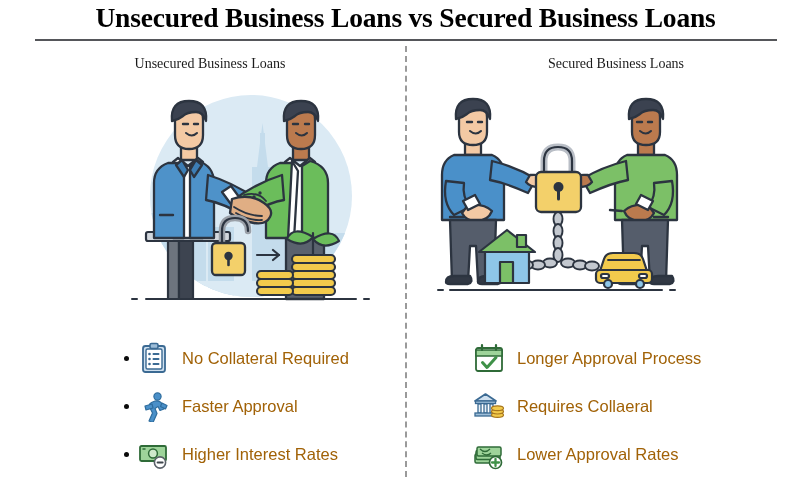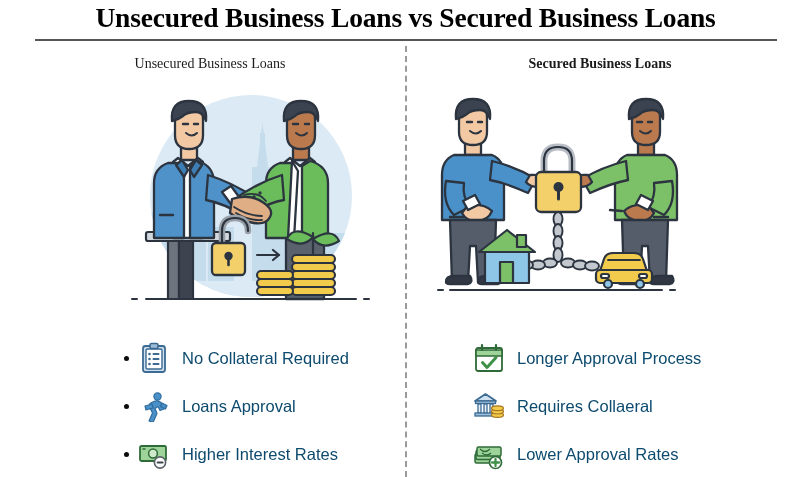--- a/index.html
+++ b/index.html
@@ -50,21 +50,21 @@
     position: absolute;
     top: 56px;
     font-family: "Liberation Serif", serif;
     font-weight: normal;
     font-size: 14px;
     color: #1b1b1b;
     text-align: center;
     white-space: nowrap;
   }
   .col-header.left  { left: 30px;  width: 360px; }
-  .col-header.right { left: 420px; width: 360px; font-weight: bold; }
+  .col-header.right { left: 436px; width: 360px; }
 
   
   .divider {
     position: absolute;
     left: 405px;
     top: 46px;
     width: 0;
     height: 431px;
     border-left: 2px dashed #9a9a9a;
   }
@@ -110,21 +110,21 @@
     height: 36px;
     margin-left: 4px;
     margin-right: 10px;
     display: flex;
     align-items: center;
     justify-content: center;
   }
   .blabel {
     font-family: "Liberation Sans", sans-serif;
     font-size: 16.5px;
-    color: #0c4a6e;
+    color: #a16207;
     white-space: nowrap;
   }
 </style>
 </head>
 <body>
 
 <div class="page">
 
   <div class="title">Unsecured Business Loans vs Secured Business Loans</div>
   <div class="title-rule"></div>
@@ -409,21 +409,21 @@
       <span class="bicon">
         <svg width="32" height="32" viewBox="0 0 32 32">
           <g fill="#4a90c9" stroke="#2f6d9e" stroke-width="1.2" stroke-linejoin="round" stroke-linecap="round">
             <circle cx="19.5" cy="6.5" r="3.6"></circle>
             <path d="M17 11 q5 -1 7 3 l2 5 -4 1.5 -2 -4 -3 2 2 5 -4 9 -4 -1.5 3.5 -8 -3 -6 q-1 -3 2 -4.5 z"></path>
             <path d="M14 14 l-7 2 1 4 7 -2 z"></path>
             <path d="M24 13 l5 2.5 -1.5 3.5 -5 -2.5 z"></path>
           </g>
         </svg>
       </span>
-      <span class="blabel">Loans Approval</span>
+      <span class="blabel">Faster Approval</span>
     </div>
 
     <div class="brow">
       <span class="bullet-dot">
           <i></i>
         </span>
       <span class="bicon">
         <svg width="32" height="32" viewBox="0 0 32 32">
           <rect x="2" y="8" width="26" height="15" rx="1.5" fill="#9ed49a" stroke="#2f6b38" stroke-width="1.8"></rect>
           <circle cx="15" cy="15.5" r="4.4" fill="#cfe9cb" stroke="#2f6b38" stroke-width="1.5"></circle>

